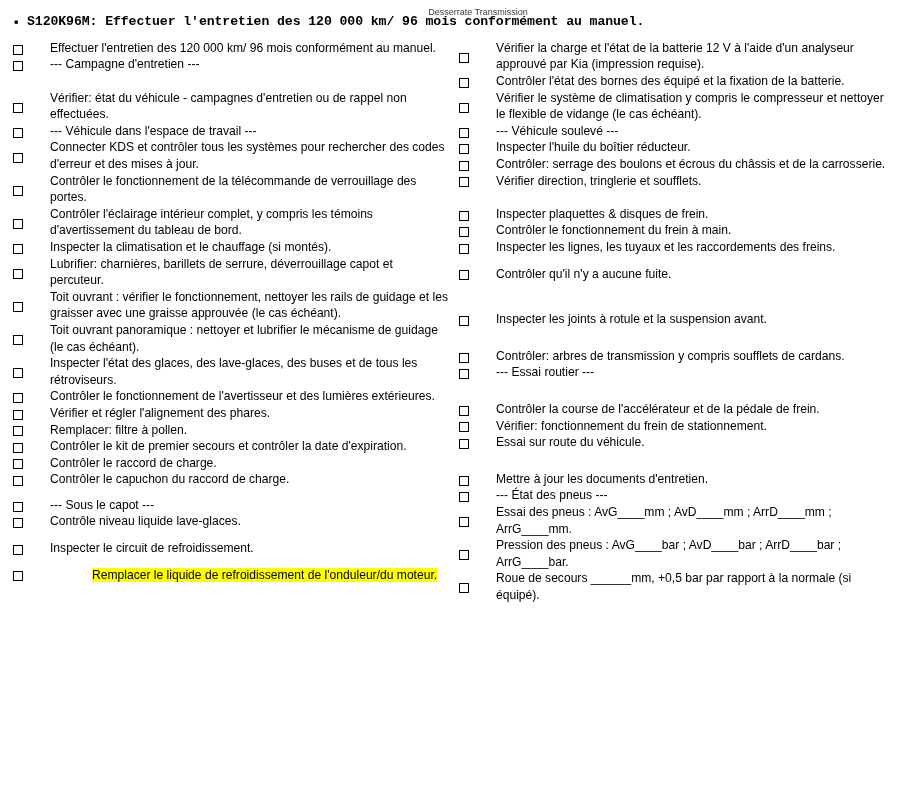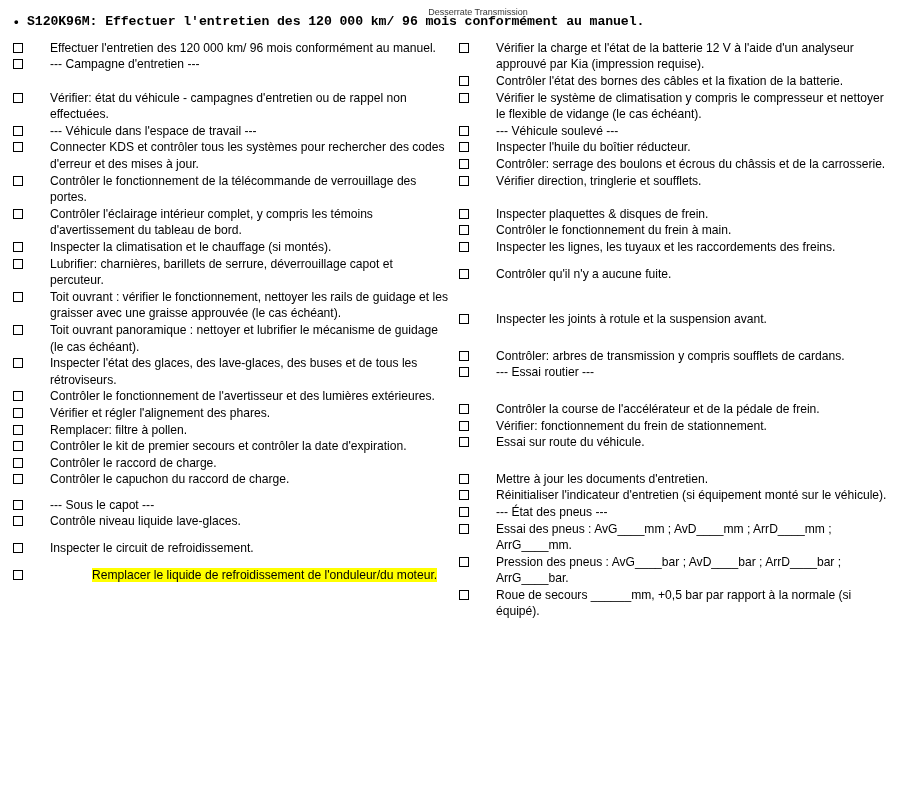--- a/index.html
+++ b/index.html
@@ -58,21 +58,21 @@
     display: flex;
     align-items: flex-start;
     width: 892px;
   }
   .col {
     width: 446px;
     flex: 0 0 446px;
   }
   .row {
     display: flex;
-    align-items: flex-start;
+    align-items: center;
   }
   .chk {
     flex: 0 0 22px;
     width: 22px;
     padding-top: 3px;
     padding-left: 5px;
     box-sizing: border-box;
   }
   .chk .box {
     display: block;
@@ -291,21 +291,21 @@
         <span class="chk">
             <span class="box"></span>
           </span>
         <span class="txt">Vérifier la charge et l'état de la batterie 12 V à l'aide d'un analyseur approuvé par Kia (impression requise).</span>
       </div>
 
       <div class="row">
         <span class="chk">
             <span class="box"></span>
           </span>
-        <span class="txt">Contrôler l'état des bornes des câbles et la fixation de la batterie.</span>
+        <span class="txt">Contrôler l'état des bornes des équipé et la fixation de la batterie.</span>
       </div>
 
       <div class="row">
         <span class="chk">
             <span class="box"></span>
           </span>
         <span class="txt">Vérifier le système de climatisation y compris le compresseur et nettoyer le flexible de vidange (le cas échéant).</span>
       </div>
 
       <div class="row">
@@ -426,26 +426,20 @@
       <div class="spacer-2"></div>
       <div class="spacer-2"></div>
 
       <div class="row">
         <span class="chk">
             <span class="box"></span>
           </span>
         <span class="txt">Mettre à jour les documents d'entretien.</span>
       </div>
 
-      <div class="row">
-        <span class="chk">
-            <span class="box"></span>
-          </span>
-        <span class="txt">Réinitialiser l'indicateur d'entretien (si équipement monté sur le véhicule).</span>
-      </div>
 
       <div class="row">
         <span class="chk">
             <span class="box"></span>
           </span>
         <span class="txt">--- État des pneus ---</span>
       </div>
 
       <div class="row">
         <span class="chk">

